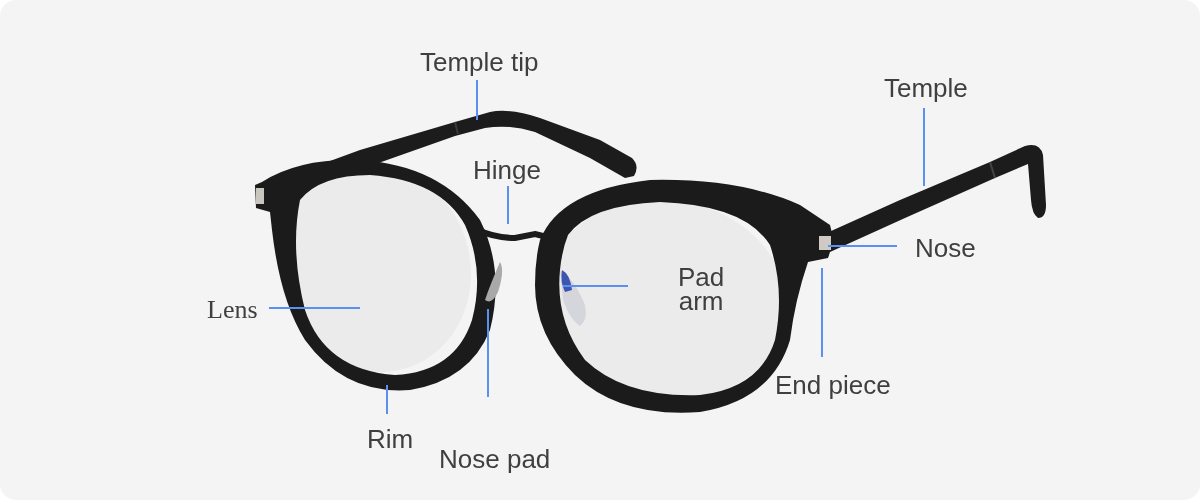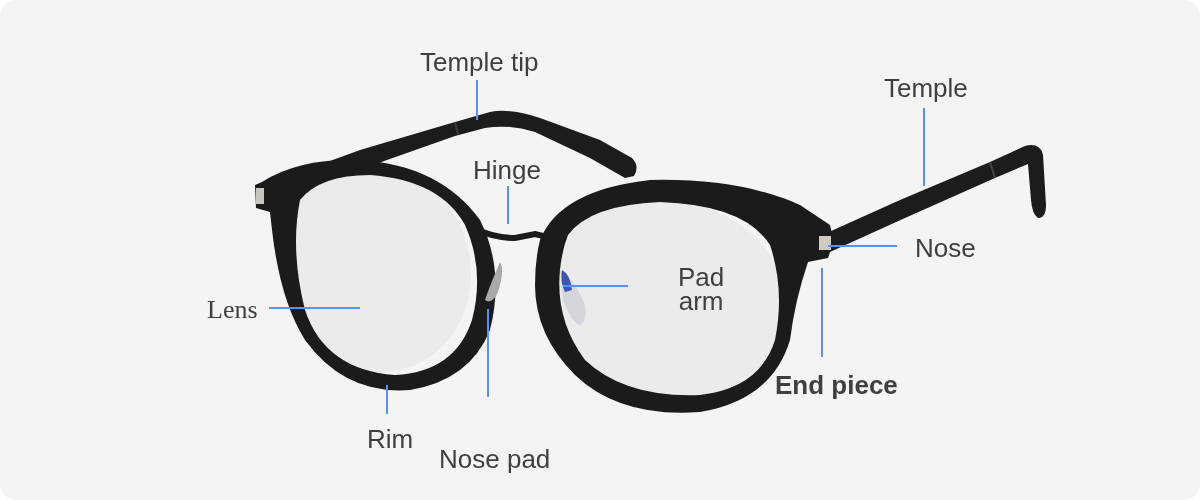--- a/index.html
+++ b/index.html
@@ -72,15 +72,15 @@
 
 <div class="label" style="left:420px;top:50px;">Temple tip</div>
 <div class="label" style="left:884px;top:76px;">Temple</div>
 <div class="label" style="left:473px;top:158px;">Hinge</div>
 <div class="label" style="left:915px;top:236px;">Nose</div>
 <div class="label center" style="left:642px;top:265px;line-height:24px;margin-left:36px;">
   <div>Pad</div>
   <div>arm</div>
 </div>
 <div class="label" style="left:207px;top:298px;font-family:Liberation Serif, serif;">Lens</div>
-<div class="label" style="left:775px;top:373px;font-weight:bold;">End piece</div>
+<div class="label" style="left:775px;top:373px;">End piece</div>
 <div class="label" style="left:439px;top:399px;margin-top:48px;">Nose pad</div>
 <div class="label" style="left:367px;top:427px;">Rim</div>
 
 </body></html>

